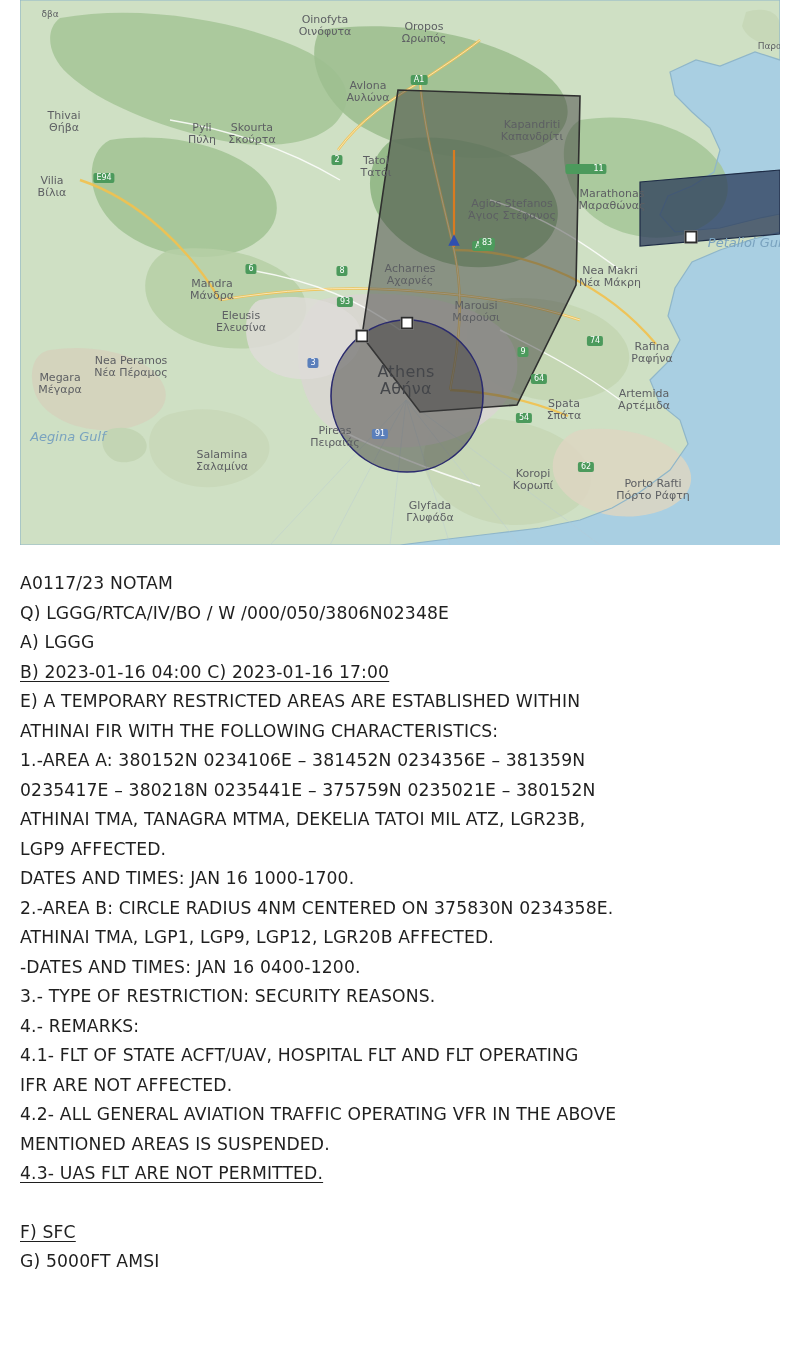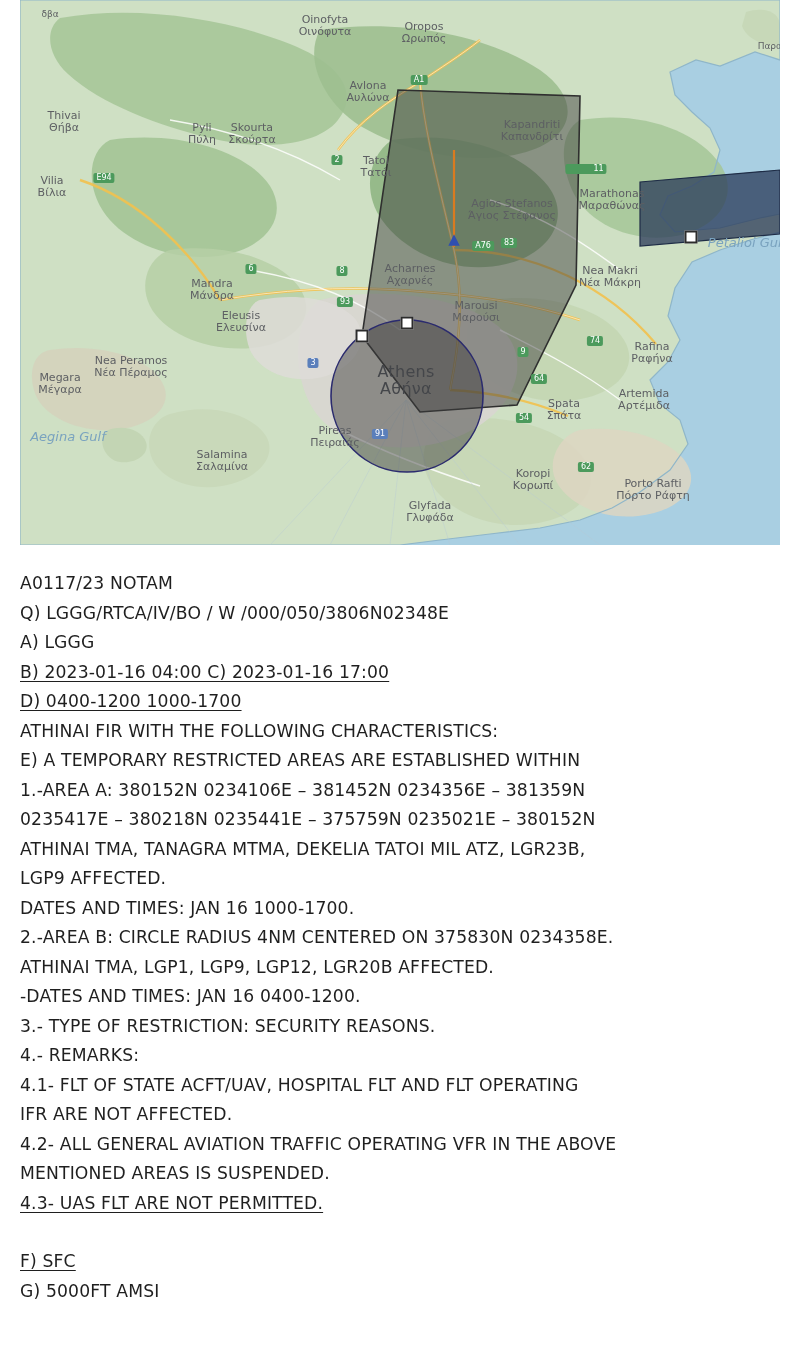--- a/index.html
+++ b/index.html
@@ -322,21 +322,21 @@
           </div>
           <div class="map-label water" style="left: 727px; top: 236px;">
             <span class="l1">Petalioi Gulf</span>
           </div>
         </div>
       <div id="map-badges">
           <div class="road-badge green" style="left: 399px; top: 80px;">A1</div>
           <div class="road-badge green" style="left: 84px; top: 178px;">E94</div>
           <div class="road-badge green" style="left: 566px; top: 169px; padding-left: 28px;">11</div>
           <div class="road-badge green" style="left: 463px; top: 246px;">A76</div>
-          <div class="road-badge green" style="left: 489px; top: 243px;">83</div>
+          <div class="road-badge green" style="left: 467px; top: 243px;">83</div>
           <div class="road-badge green" style="left: 231px; top: 269px;">6</div>
           <div class="road-badge green" style="left: 322px; top: 271px;">8</div>
           <div class="road-badge green" style="left: 575px; top: 341px;">74</div>
           <div class="road-badge green" style="left: 519px; top: 379px;">64</div>
           <div class="road-badge green" style="left: 504px; top: 418px;">54</div>
           <div class="road-badge blue" style="left: 360px; top: 434px;">91</div>
           <div class="road-badge green" style="left: 566px; top: 467px;">62</div>
           <div class="road-badge green" style="left: 503px; top: 352px;">9</div>
           <div class="road-badge green" style="left: 325px; top: 302px;">93</div>
           <div class="road-badge blue" style="left: 293px; top: 363px;">3</div>
@@ -354,23 +354,22 @@
         <span class="l2">Αθήνα</span>
       </div>
     </div>
   </div>
 
   <div class="notam" id="notam-block">
       <div class="line">A0117/23 NOTAM</div>
       <div class="line">Q) LGGG/RTCA/IV/BO / W /000/050/3806N02348E</div>
       <div class="line">A) LGGG</div>
       <div class="line"><span class="u">B) 2023-01-16 04:00 C) 2023-01-16 17:00</span></div>
-      <div class="line"><span class="u">D) 0400-1200 1000-1700</span></div>
+      <div class="line">E) A TEMPORARY RESTRICTED AREAS ARE ESTABLISHED WITHIN</div>
       <div class="line">ATHINAI FIR WITH THE FOLLOWING CHARACTERISTICS:</div>
-      <div class="line">E) A TEMPORARY RESTRICTED AREAS ARE ESTABLISHED WITHIN</div>
       <div class="line">1.-AREA A: 380152N 0234106E – 381452N 0234356E – 381359N</div>
       <div class="line">0235417E – 380218N 0235441E – 375759N 0235021E – 380152N</div>
       <div class="line">ATHINAI TMA, TANAGRA MTMA, DEKELIA TATOI MIL ATZ, LGR23B,</div>
       <div class="line">LGP9 AFFECTED.</div>
       <div class="line">DATES AND TIMES: JAN 16 1000-1700.</div>
       <div class="line">2.-AREA B: CIRCLE RADIUS 4NM CENTERED ON 375830N 0234358E.</div>
       <div class="line">ATHINAI TMA, LGP1, LGP9, LGP12, LGR20B AFFECTED.</div>
       <div class="line">-DATES AND TIMES: JAN 16 0400-1200.</div>
       <div class="line">3.- TYPE OF RESTRICTION: SECURITY REASONS.</div>
       <div class="line">4.- REMARKS:</div>

